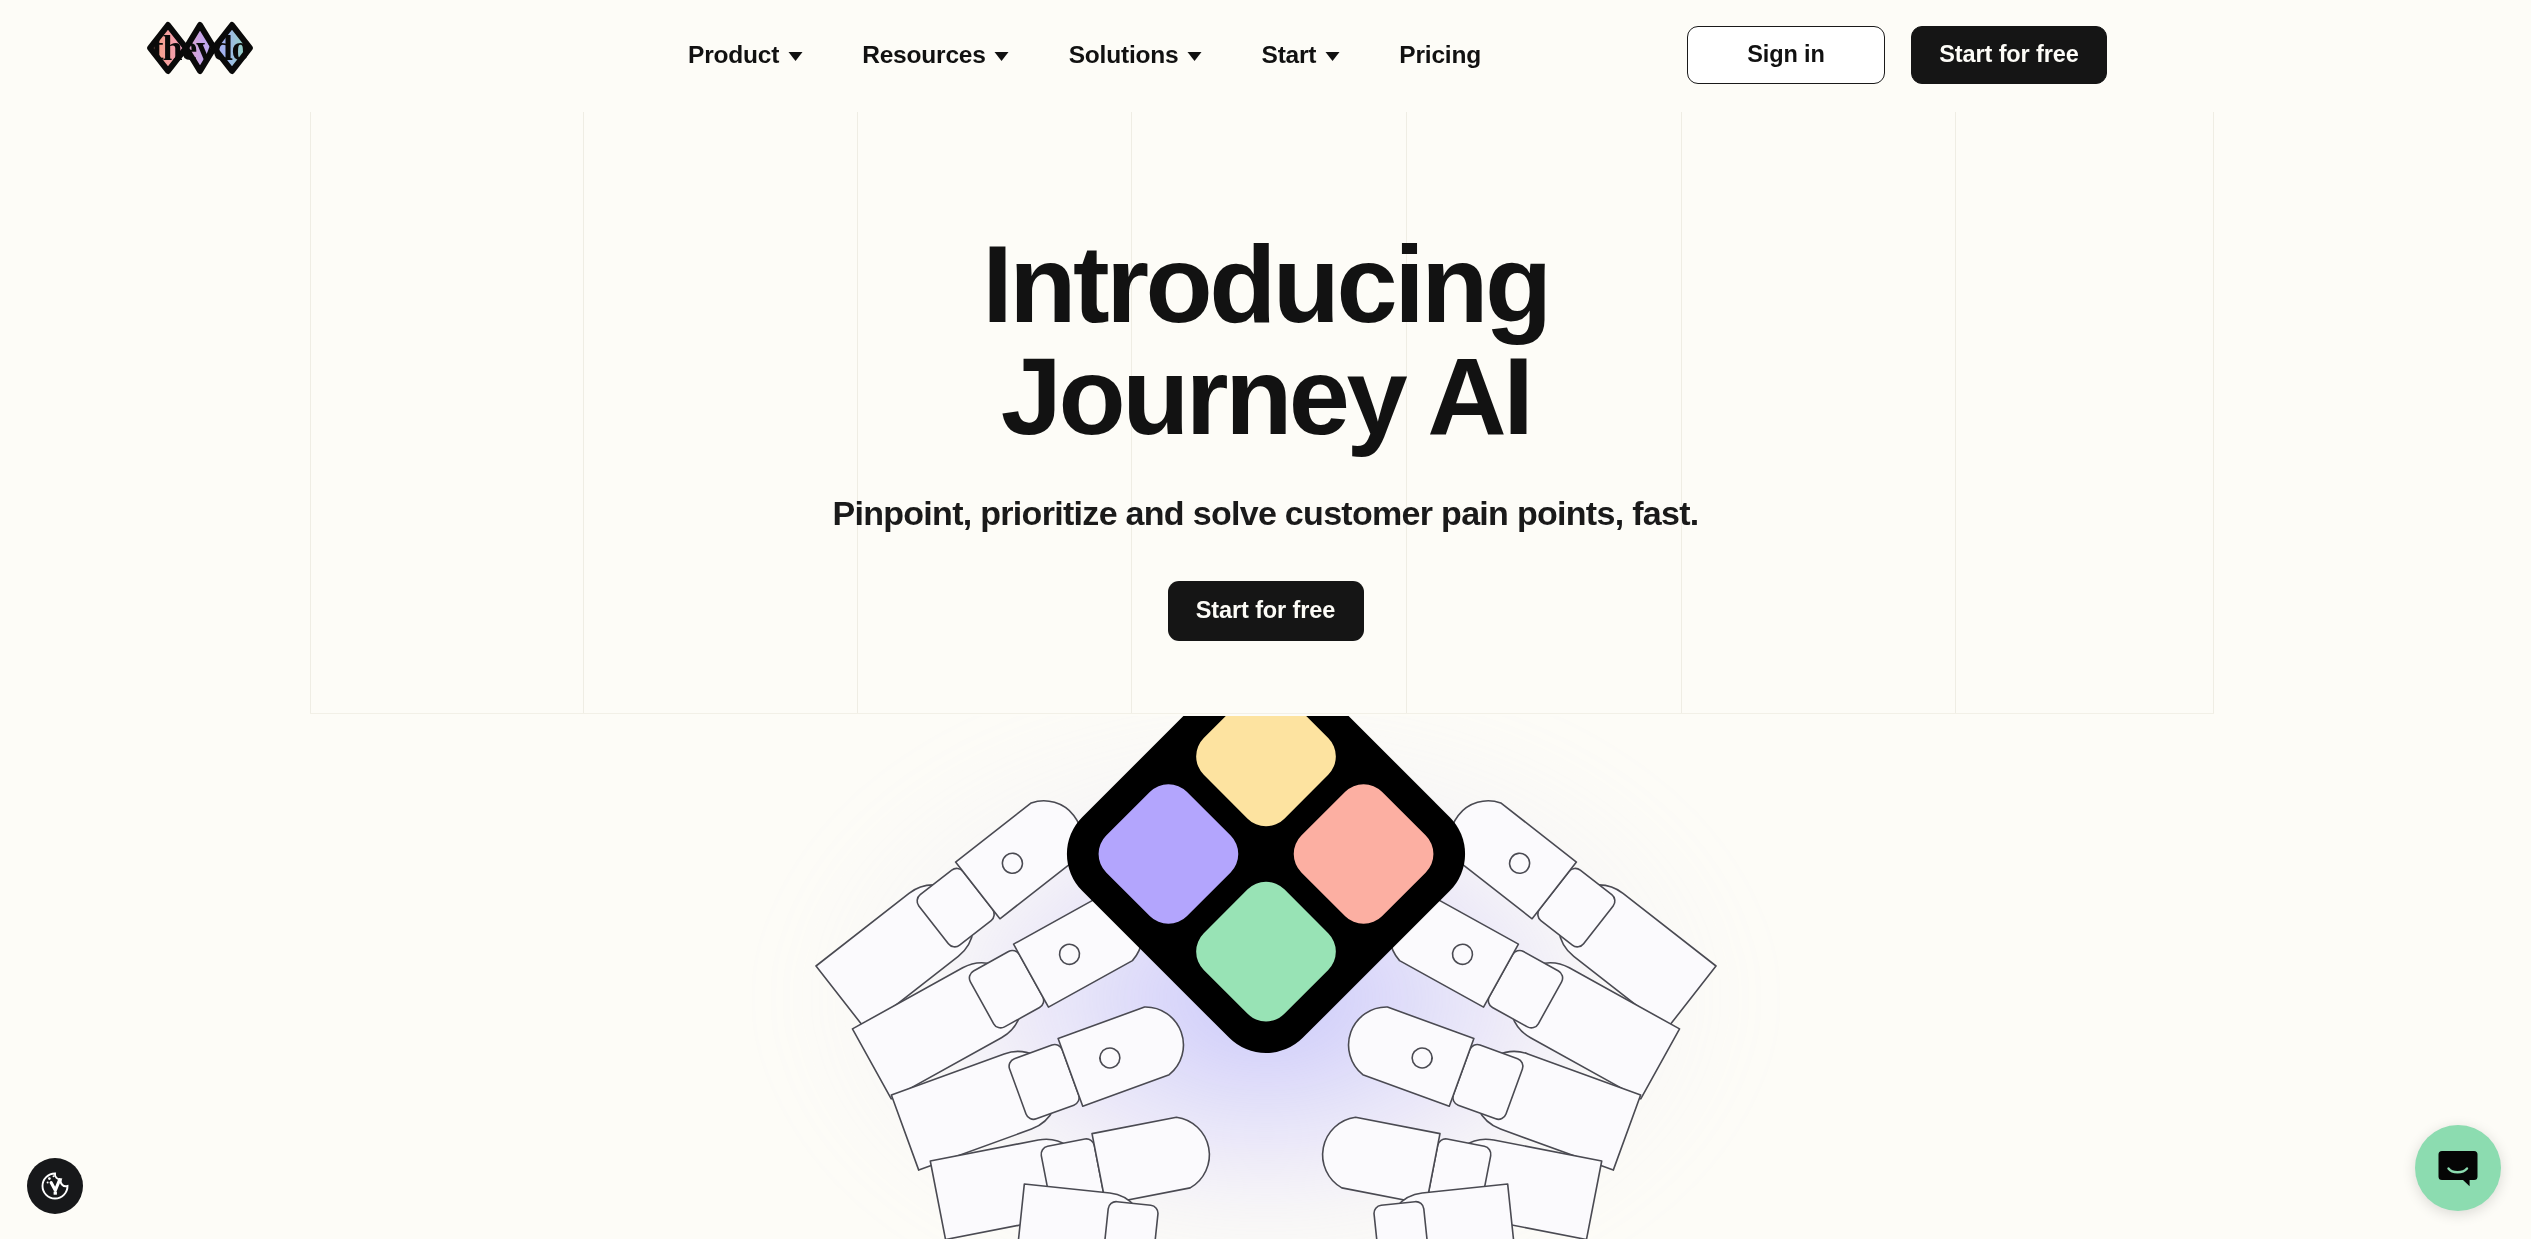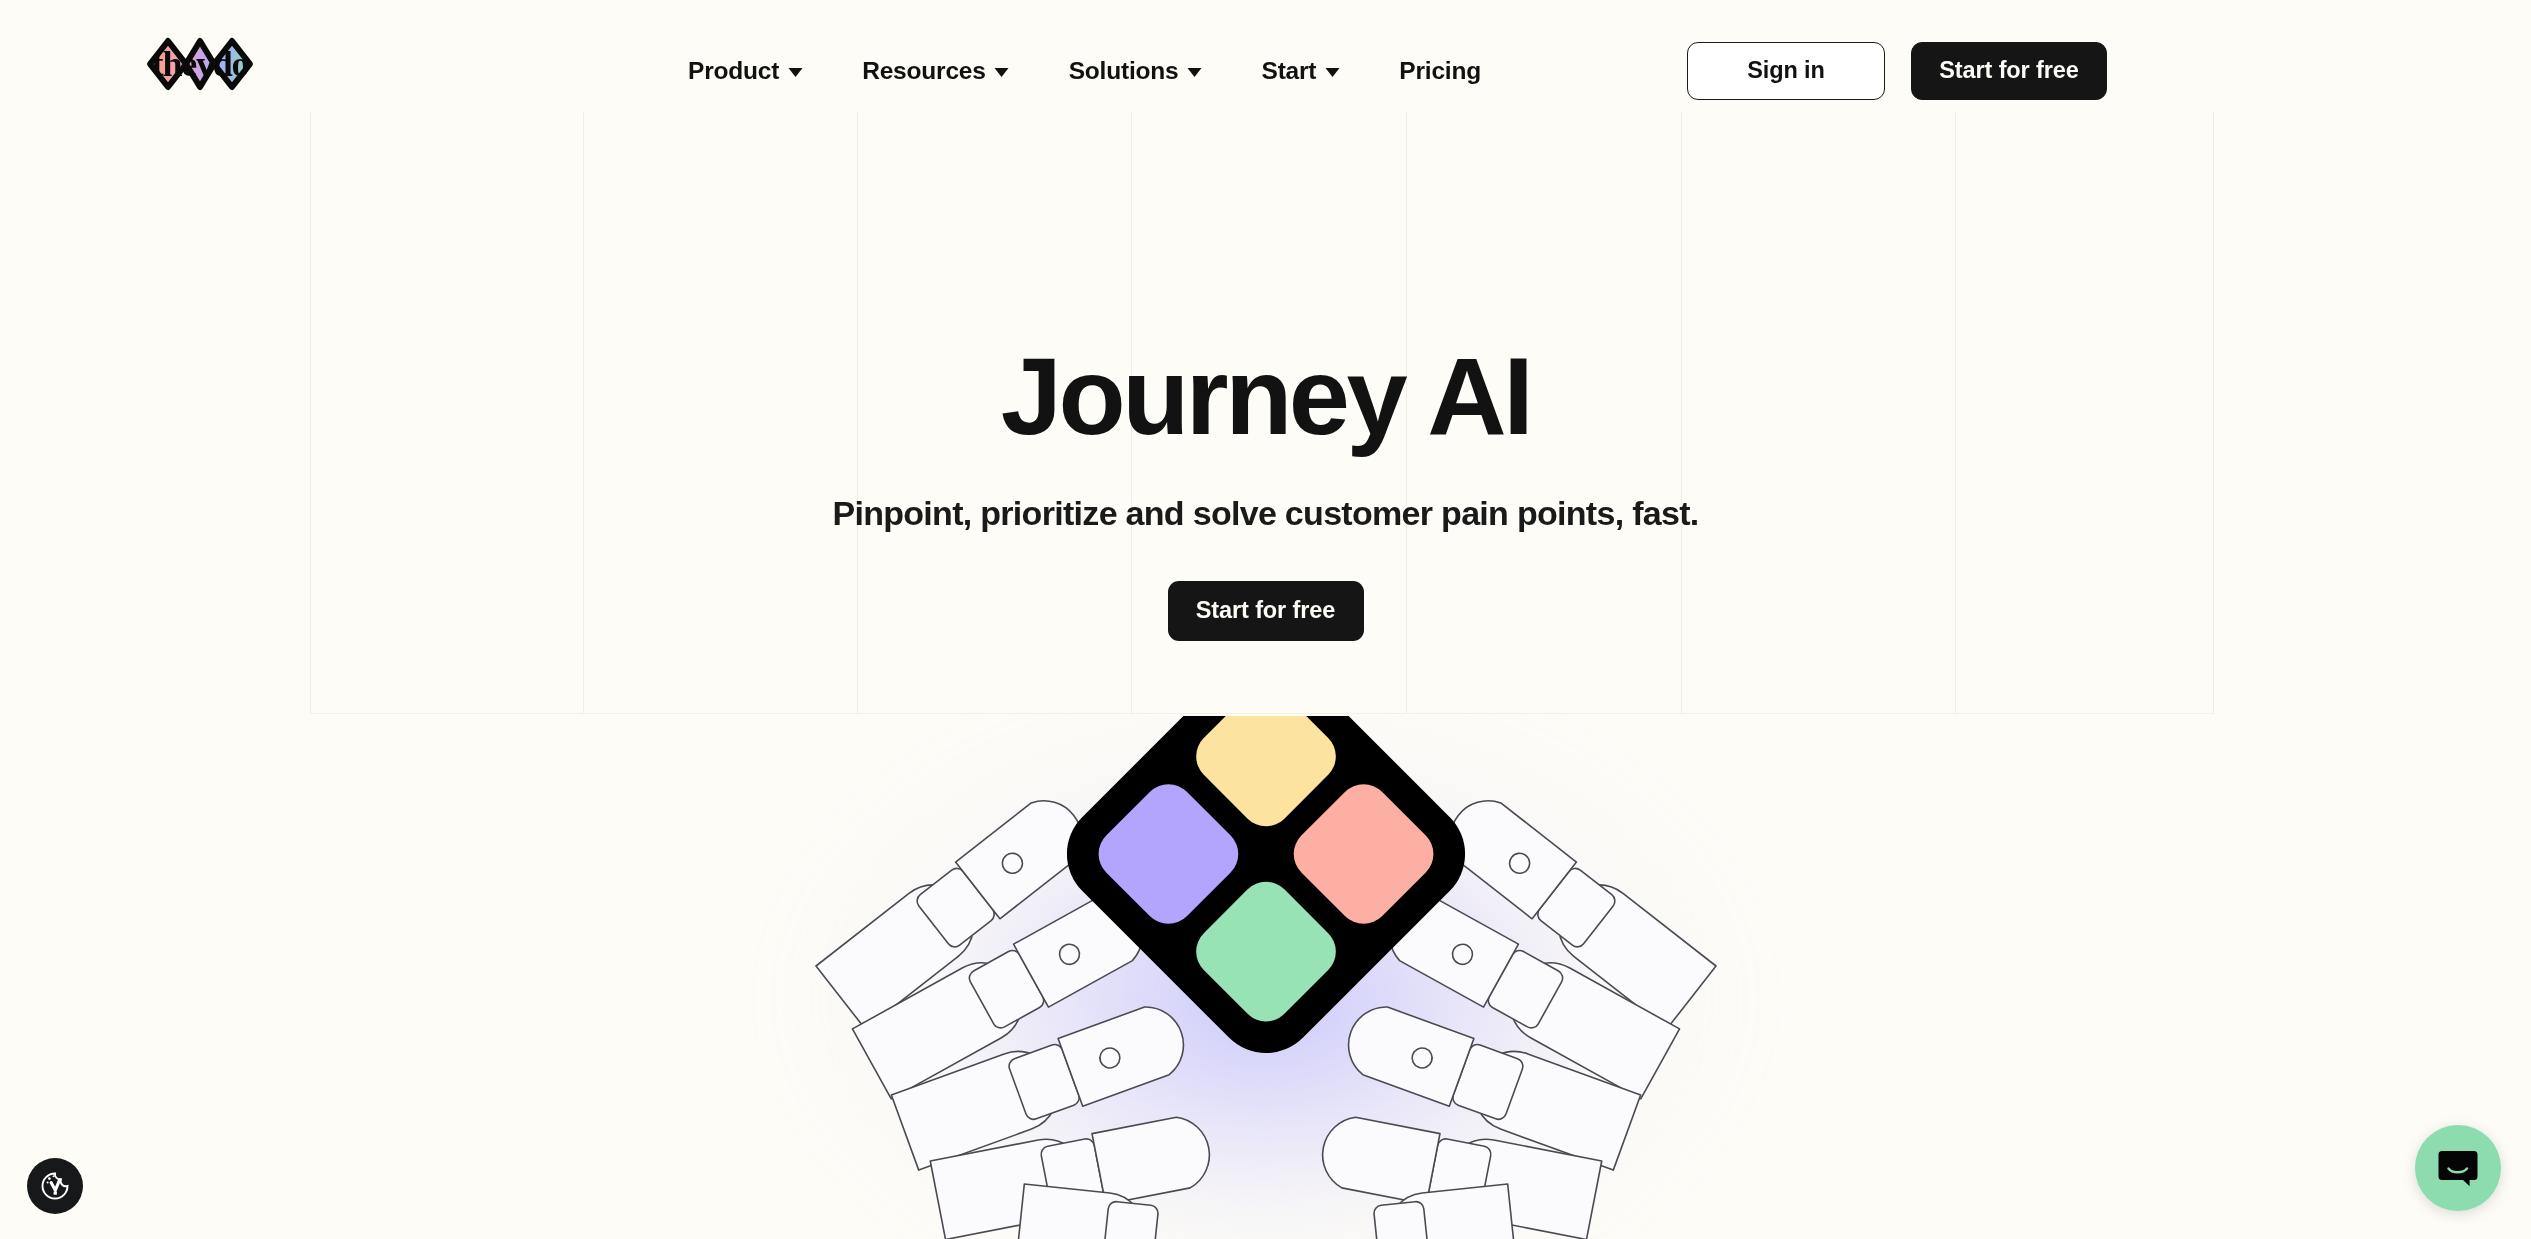--- a/index.html
+++ b/index.html
@@ -21,21 +21,21 @@
     position:absolute; top:112px; width:1px; height:602px;
     background:#EFEDE4;
   }
   .gridline-h{
     position:absolute; left:310px; top:713px; width:1904px; height:1px;
     background:#F2F0E7;
   }
 
   
   .header{
-    position:absolute; left:0; top:16px; width:2169px; height:110px;
+    position:absolute; left:0; top:0; width:2169px; height:110px;
     display:flex; align-items:center; z-index:20;
   }
   .logo{
     position:absolute; left:124px; top:12px;
     width:152px; height:72px;
     display:flex; align-items:center; justify-content:center;
     cursor:pointer;
   }
   .logo svg{ display:block; }
 
@@ -206,21 +206,21 @@
   </nav>
 
   <div class="header-actions">
     <button class="btn btn-outline">Sign in</button>
     <button class="btn btn-dark">Start for free</button>
   </div>
 </div>
 
 <div class="hero">
   <h1 class="hero-title">
-    <br>
+    <span>Introducing</span><br>
     <span>Journey AI</span>
   </h1>
   <p class="hero-sub">Pinpoint, prioritize and solve customer pain points, fast.</p>
   <button class="hero-cta">Start for free</button>
 </div>
 
 <div class="artwork">
 
   <div class="art-glow"></div>
 

